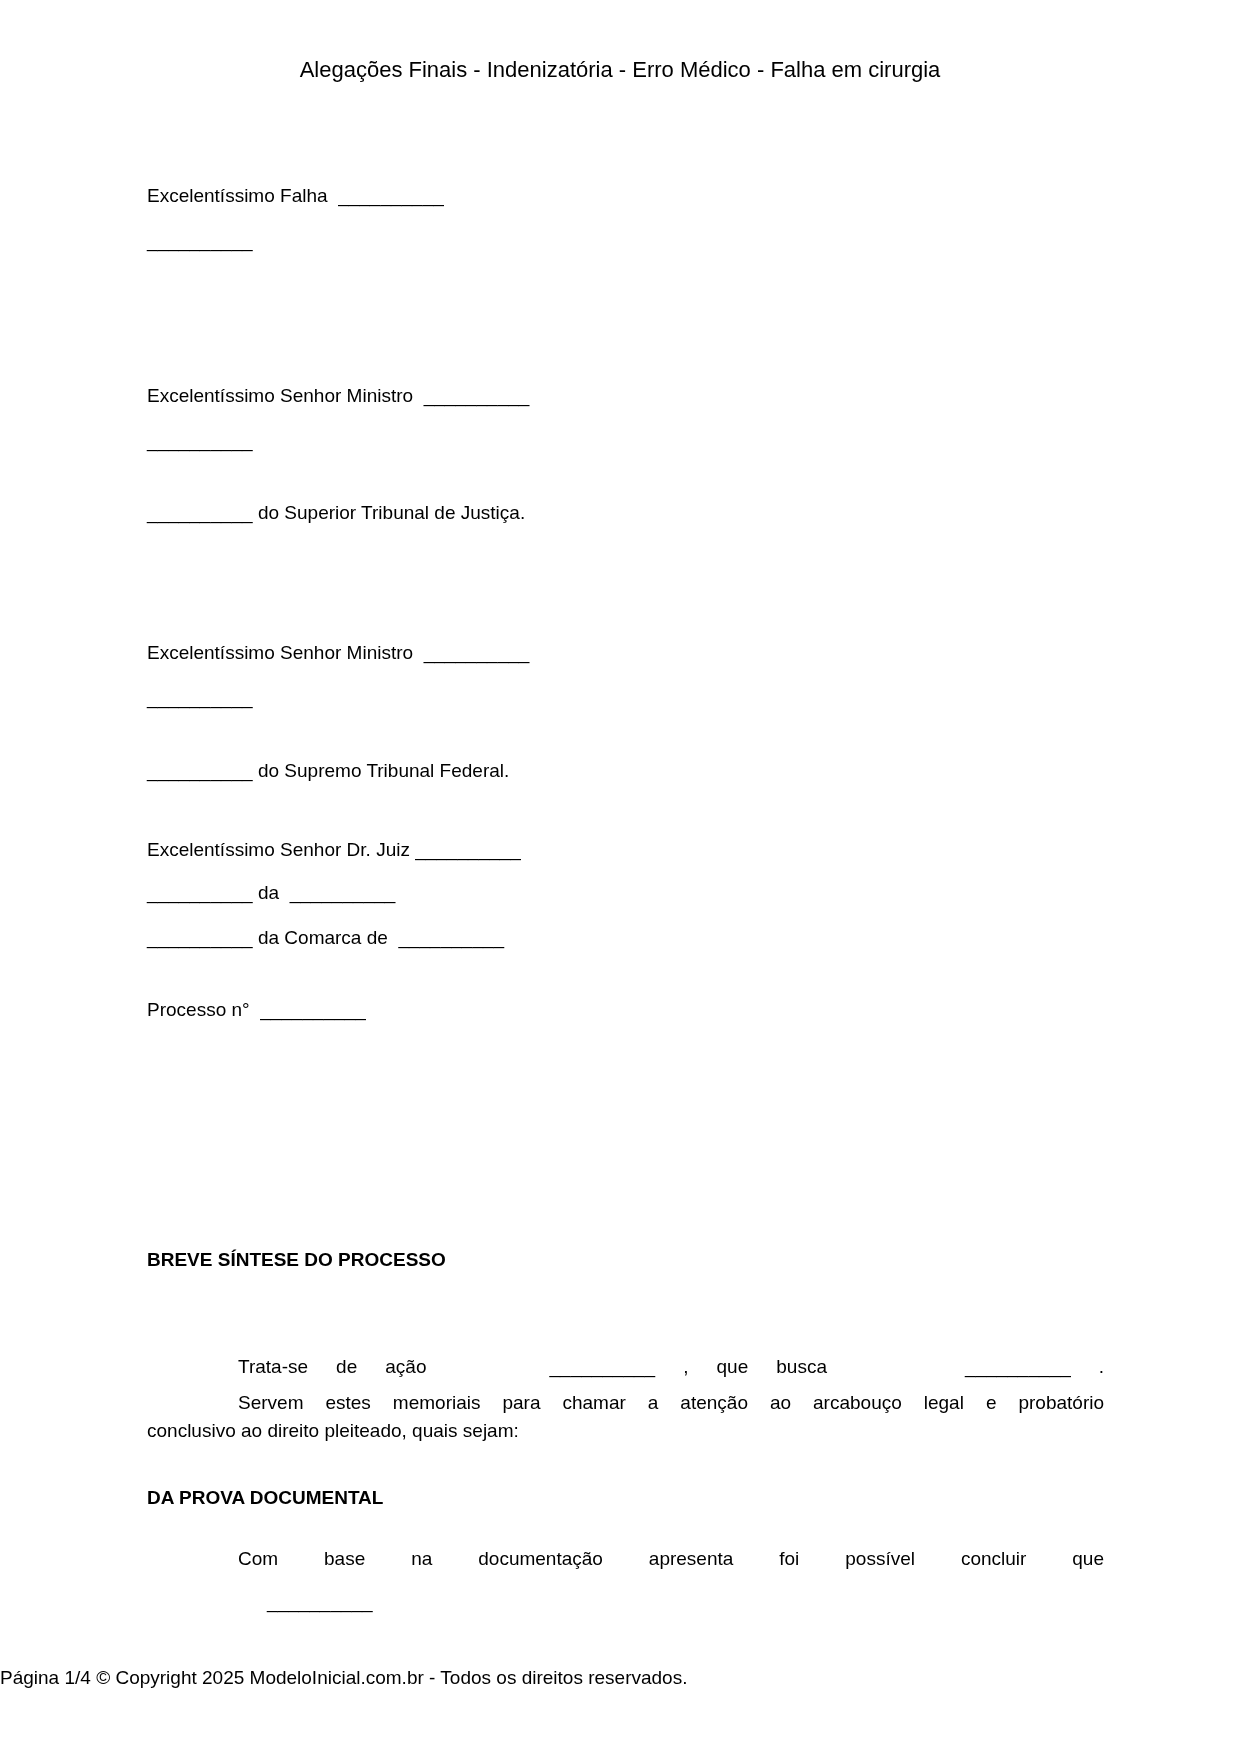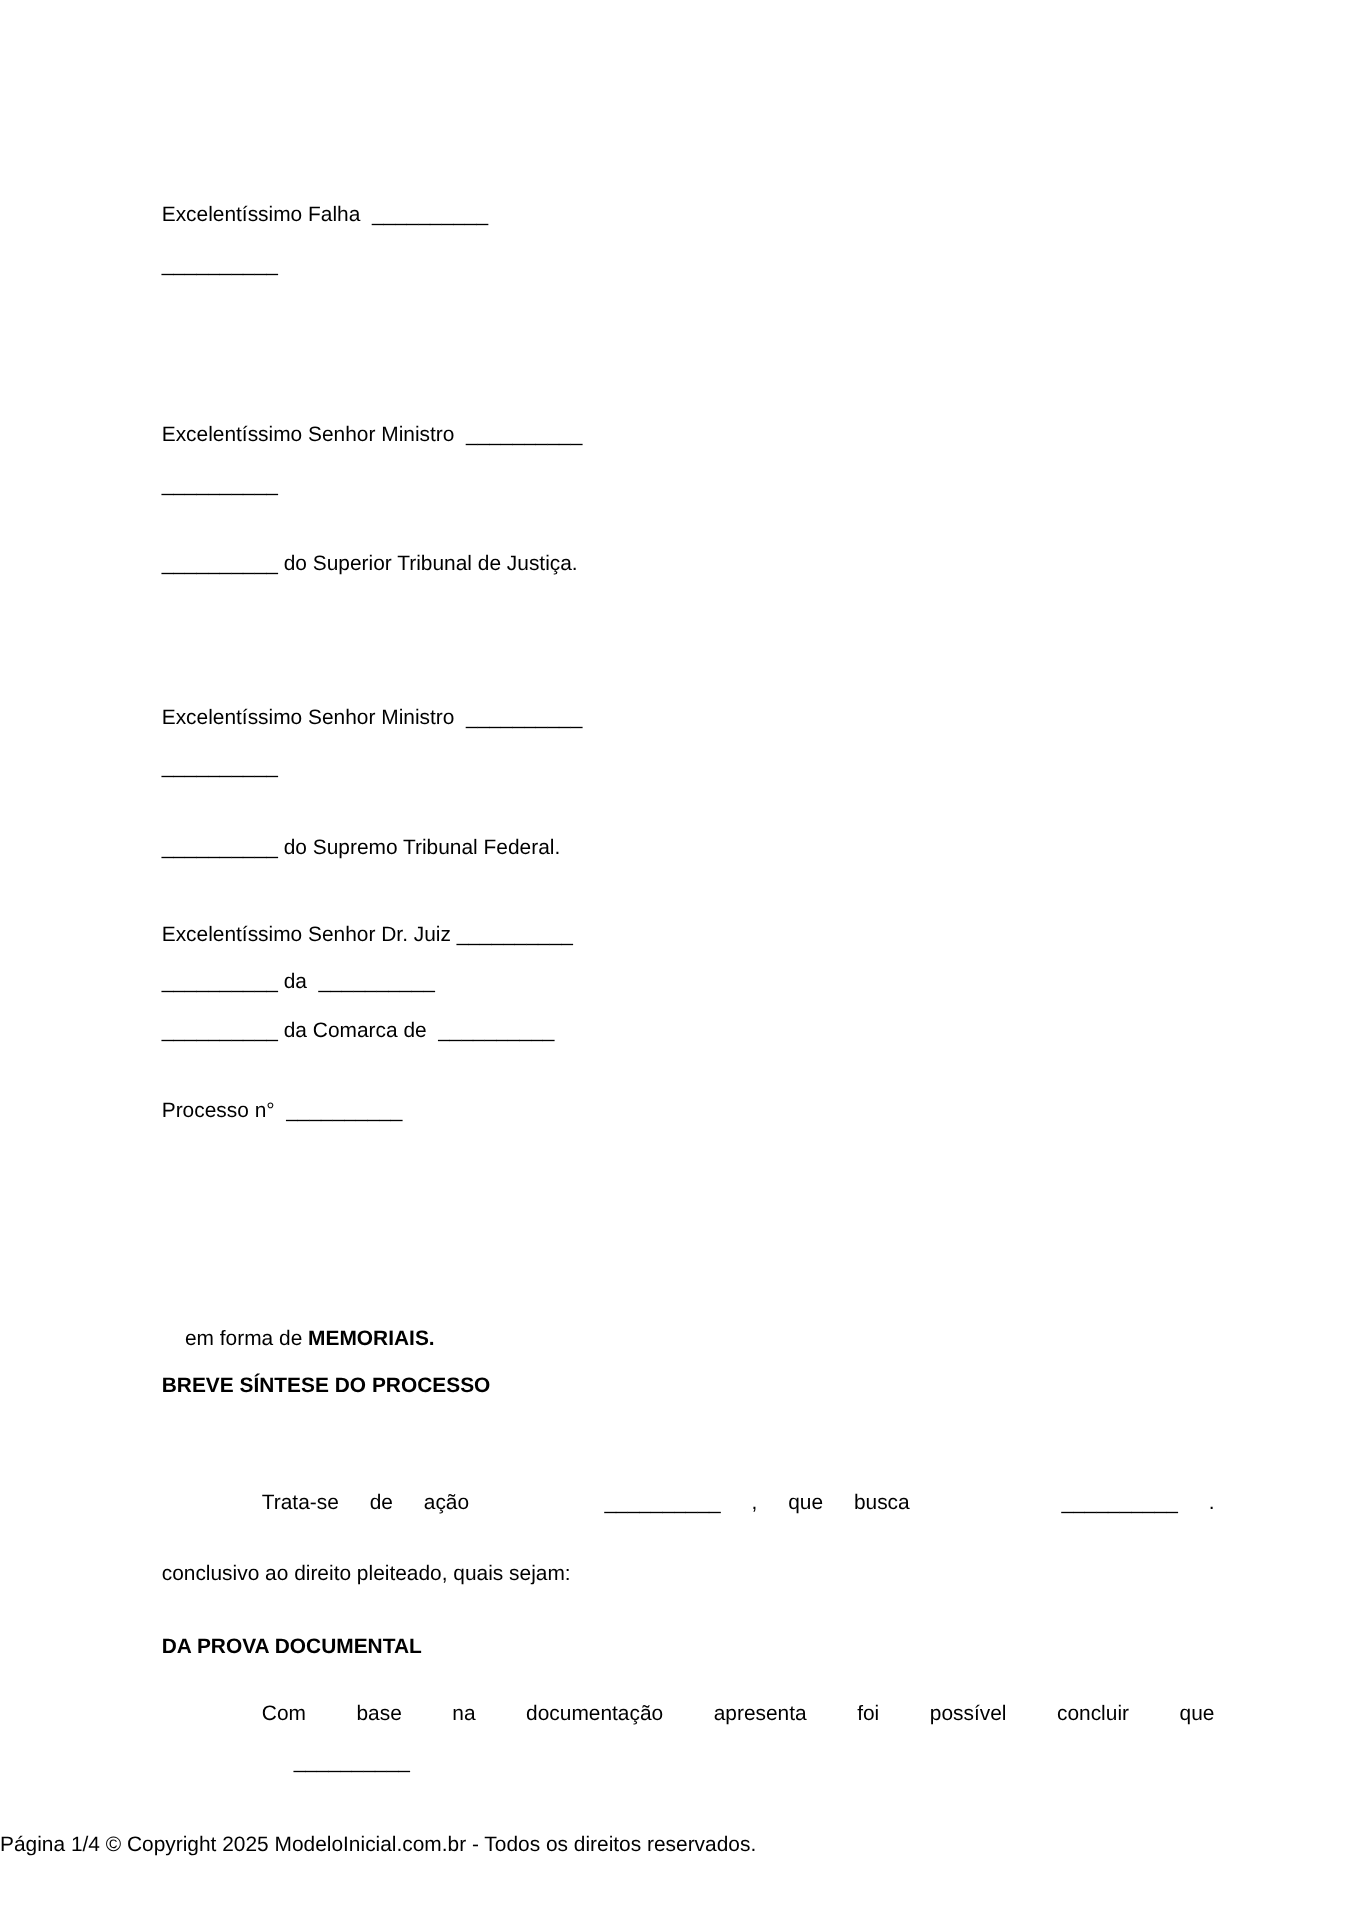--- a/index.html
+++ b/index.html
@@ -50,20 +50,21 @@
     width:1240px;
     text-align:left;
     white-space:normal;
   }
 </style>
 </head>
 <body>
 
 <div class="page">
 
+  <div class="ln title" style="top:58px">Alegações Finais - Indenizatória - Erro Médico - Falha em cirurgia</div>
 
   <div class="ln" style="top:184px">Excelentíssimo Falha  __________</div>
 
   <div class="ln" style="top:229px">__________</div>
 
 
   <div class="ln" style="top:384px">Excelentíssimo Senhor Ministro  __________</div>
 
   <div class="ln" style="top:429px">__________</div>
 
@@ -77,34 +78,32 @@
 
   <div class="ln" style="top:838px">Excelentíssimo Senhor Dr. Juiz __________</div>
 
   <div class="ln" style="top:881px">__________ da  __________</div>
 
   <div class="ln" style="top:926px">__________ da Comarca de  __________</div>
 
   <div class="ln" style="top:998px">Processo n°  __________</div>
 
 
-  <div class="ln" style="top:1183px">
-    <span>em forma de </span><span class="bold">MEMORIAIS.</span>
-  </div>
 
   <div class="ln bold" style="top:1248px">BREVE SÍNTESE DO PROCESSO</div>
 
   <div class="ln trata" style="top:1311px">
     <span>Trata-se de ação</span>
     <span class="gap1">__________</span>
     <span>, que busca</span>
     <span class="gap2">__________</span>
     <span>.</span>
   </div>
 
+  <div class="ln stretch indent-tab" style="top:1391px">Servem estes memoriais para chamar a atenção ao arcabouço legal e probatório</div>
 
   <div class="ln" style="top:1419px">conclusivo ao direito pleiteado, quais sejam:</div>
 
   <div class="ln bold" style="top:1486px">DA PROVA DOCUMENTAL</div>
 
   <div class="ln stretch indent-tab" style="top:1547px">Com base na documentação apresenta foi possível concluir que</div>
 
   <div class="ln" style="top:1590px; left:267px">__________</div>
 
   <div class="ln footer" style="top:1666px">Página 1/4 © Copyright 2025 ModeloInicial.com.br - Todos os direitos reservados.</div>

